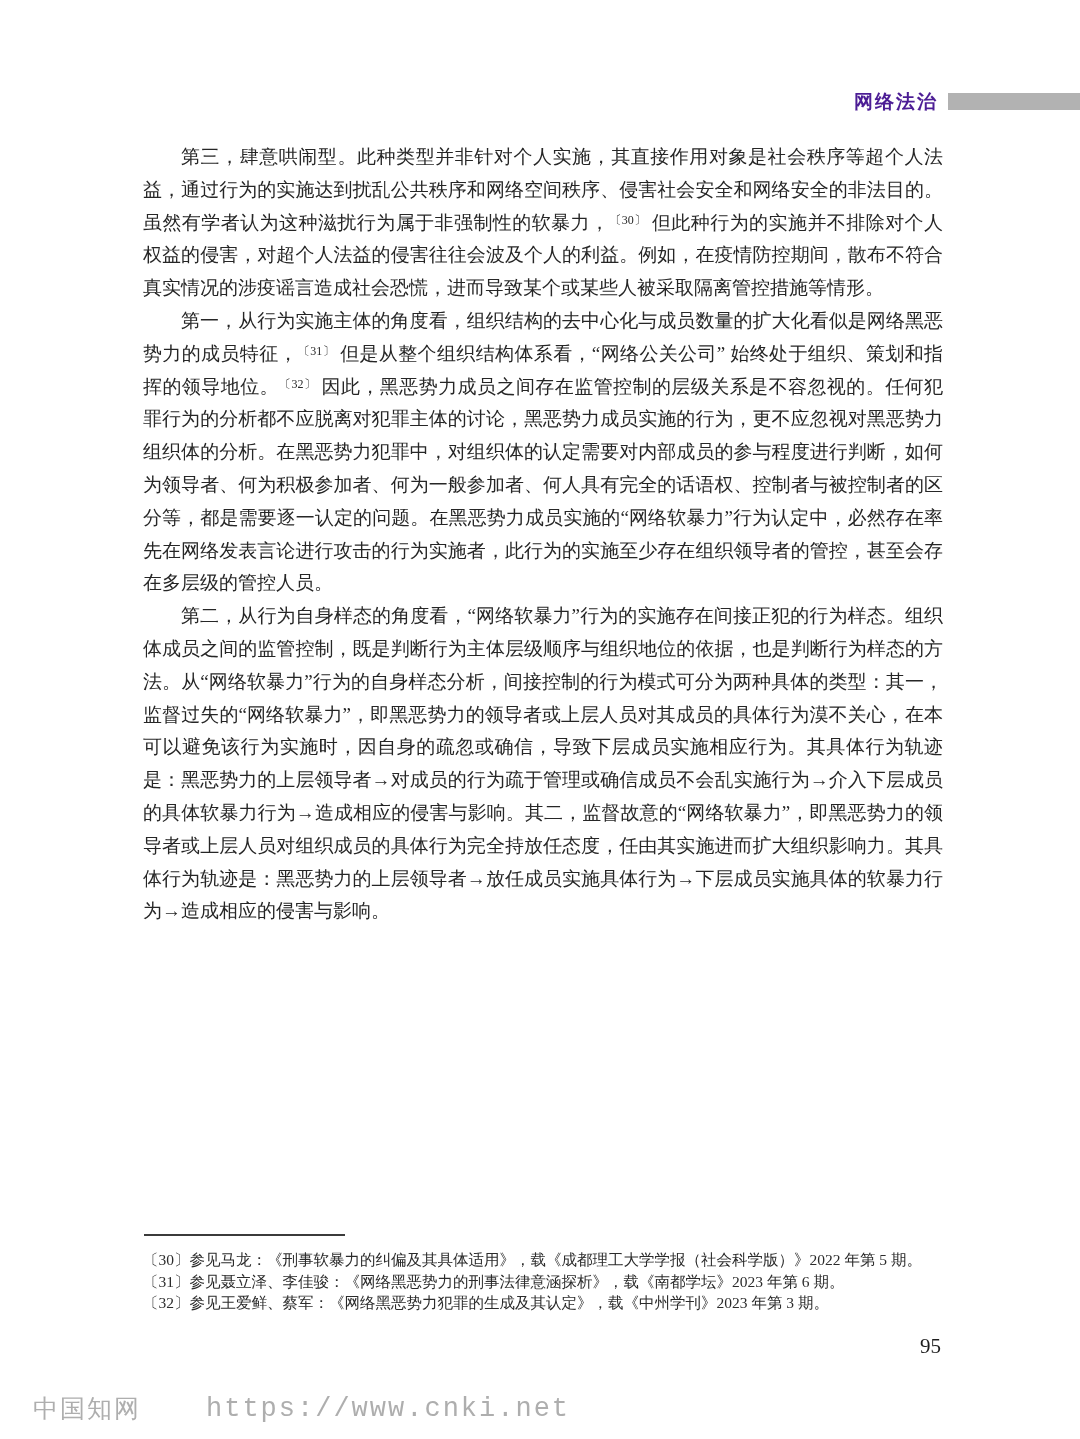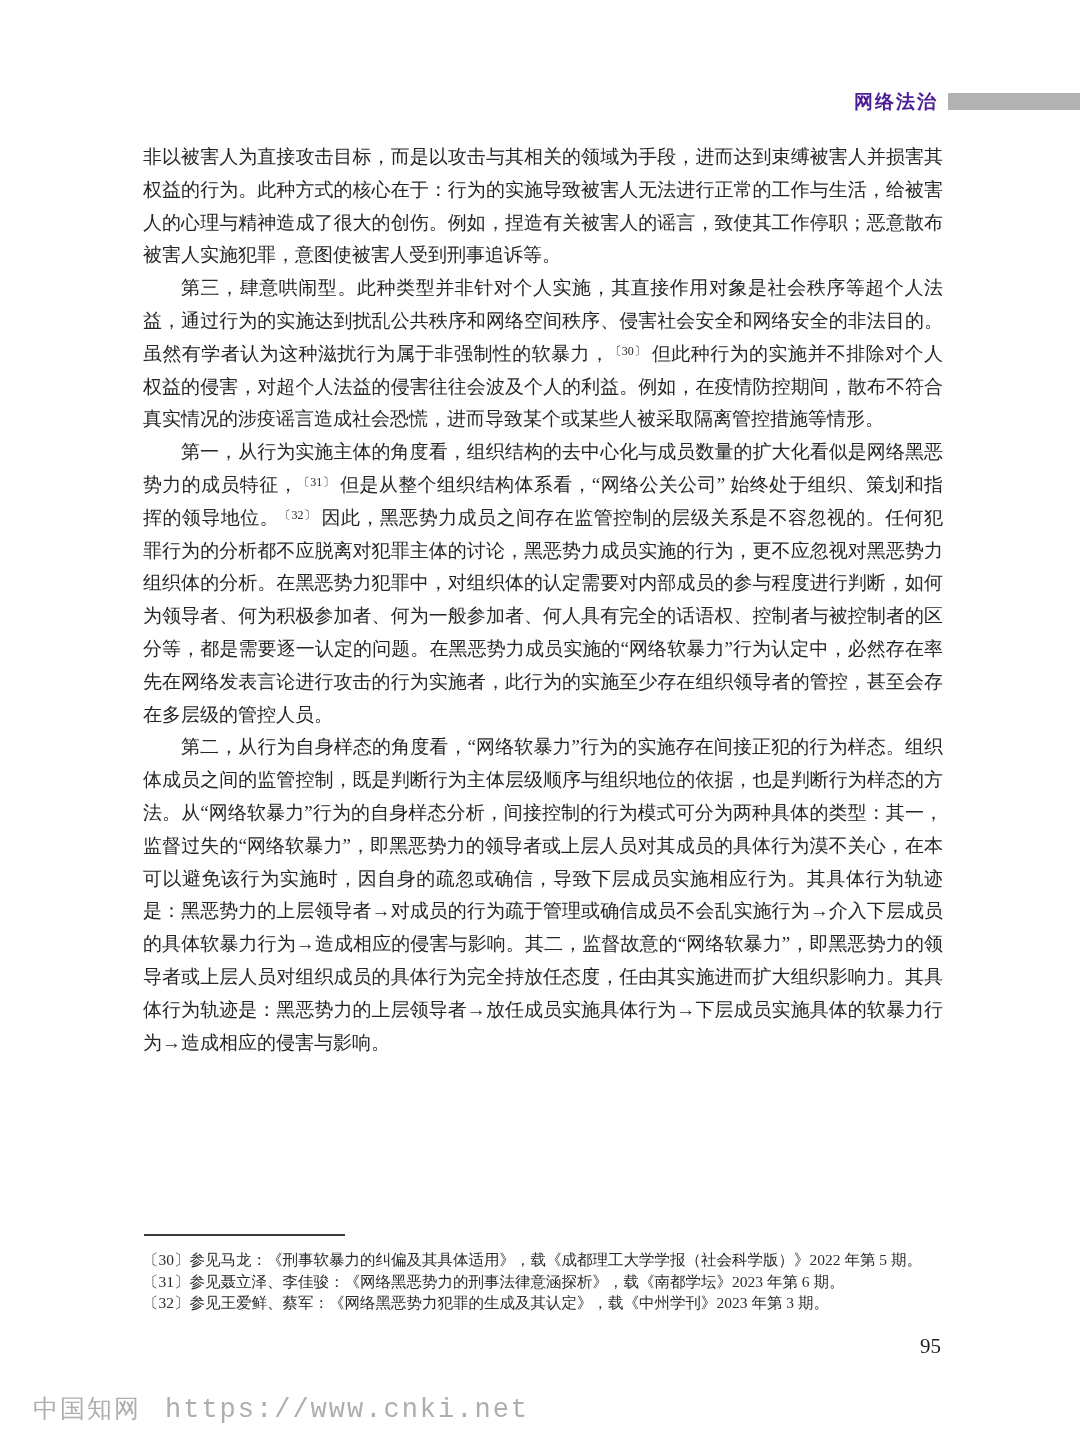--- a/index.html
+++ b/index.html
@@ -78,42 +78,42 @@
     font-size: 21px;
     color: #1d1d1d;
     margin-left: 12px;
   }
   
   .watermark {
     position: absolute;
     left: 33px;
     top: 1392px;
     display: flex;
-    align-items: flex-end;
+    align-items: center;
     color: #aeaeae;
     user-select: none;
+    gap: 41px;
   }
   .wm-name { font-size: 25px; letter-spacing: 2px; }
   .wm-url {
     font-family: "Liberation Mono", monospace;
     font-size: 27px;
     margin-left: 24px;
     letter-spacing: 2px;
   }
 </style>
 </head>
 <body>
 
 <div class="page">
 
   <span class="header-label">网络法治</span>
   <span class="header-bar"></span>
 
   <div class="body-text" id="paragraphs">
-      <p class="para"><span>非以被害人为直接攻击目标，而是以攻击与其相关的领域为手段，进而达到束缚被害人并损害其权益的行为。此种方式的核心在于：行为的实施导致被害人无法进行正常的工作与生活，给被害人的心理与精神造成了很大的创伤。例如，捏造有关被害人的谣言，致使其工作停职；恶意散布被害人实施犯罪，意图使被害人受到刑事追诉等。</span></p>
       <p class="para indent"><span>第三，肆意哄闹型。此种类型并非针对个人实施，其直接作用对象是社会秩序等超个人法益，通过行为的实施达到扰乱公共秩序和网络空间秩序、侵害社会安全和网络安全的非法目的。虽然有学者认为这种滋扰行为属于非强制性的软暴力，</span><sup class="fn-ref">〔30〕</sup><span> 但此种行为的实施并不排除对个人权益的侵害，对超个人法益的侵害往往会波及个人的利益。例如，在疫情防控期间，散布不符合真实情况的涉疫谣言造成社会恐慌，进而导致某个或某些人被采取隔离管控措施等情形。</span></p>
       <p class="para indent"><span>第一，从行为实施主体的角度看，组织结构的去中心化与成员数量的扩大化看似是网络黑恶势力的成员特征，</span><sup class="fn-ref">〔31〕</sup><span> 但是从整个组织结构体系看，“网络公关公司” 始终处于组织、策划和指挥的领导地位。</span><sup class="fn-ref">〔32〕</sup><span> 因此，黑恶势力成员之间存在监管控制的层级关系是不容忽视的。任何犯罪行为的分析都不应脱离对犯罪主体的讨论，黑恶势力成员实施的行为，更不应忽视对黑恶势力组织体的分析。在黑恶势力犯罪中，对组织体的认定需要对内部成员的参与程度进行判断，如何为领导者、何为积极参加者、何为一般参加者、何人具有完全的话语权、控制者与被控制者的区分等，都是需要逐一认定的问题。在黑恶势力成员实施的“网络软暴力”行为认定中，必然存在率先在网络发表言论进行攻击的行为实施者，此行为的实施至少存在组织领导者的管控，甚至会存在多层级的管控人员。</span></p>
       <p class="para indent"><span>第二，从行为自身样态的角度看，“网络软暴力”行为的实施存在间接正犯的行为样态。组织体成员之间的监管控制，既是判断行为主体层级顺序与组织地位的依据，也是判断行为样态的方法。从“网络软暴力”行为的自身样态分析，间接控制的行为模式可分为两种具体的类型：其一，监督过失的“网络软暴力”，即黑恶势力的领导者或上层人员对其成员的具体行为漠不关心，在本可以避免该行为实施时，因自身的疏忽或确信，导致下层成员实施相应行为。其具体行为轨迹是：黑恶势力的上层领导者→对成员的行为疏于管理或确信成员不会乱实施行为→介入下层成员的具体软暴力行为→造成相应的侵害与影响。其二，监督故意的“网络软暴力”，即黑恶势力的领导者或上层人员对组织成员的具体行为完全持放任态度，任由其实施进而扩大组织影响力。其具体行为轨迹是：黑恶势力的上层领导者→放任成员实施具体行为→下层成员实施具体的软暴力行为→造成相应的侵害与影响。</span></p>
     </div>
 
   <div class="footnote-sep"></div>
 
   <div class="footnotes" id="footnotes">
       <p class="fn-row">
         <span class="fn-marker">〔30〕</span>

